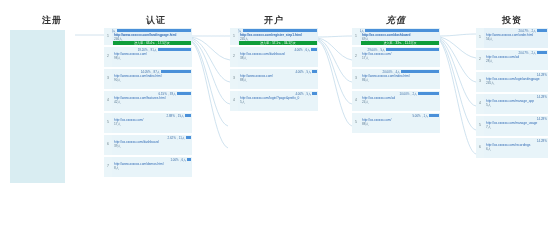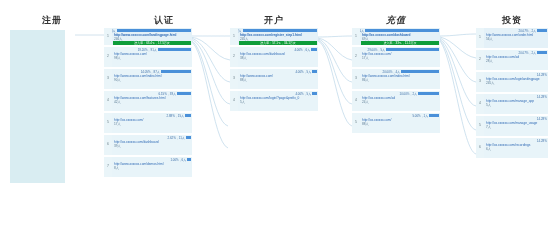--- a/index.html
+++ b/index.html
@@ -123,21 +123,21 @@
       <path d="M440,41 C454,60 462,150 476,154"></path>
     </g>
   </svg>
 
   <div class="column" style="left:0px;width:104px;">
     <div class="col-header" style="left:0;width:104px;">注册</div>
     <div class="stage-block" style="left:10px;top:30px;width:55px;height:153px;"></div>
   </div>
 
   <div class="column" style="left:104px;width:88px;">
-    <div class="col-header" style="left:16px;width:88px;">认证</div>
+    <div class="col-header" style="left:8px;width:88px;">认证</div>
     <div id="auth-rows">
         <div class="row" style="left: 0px; top: 28px; width: 88px; height: 17px;">
           <div class="row-num">1</div>
           <div class="row-card first">
             <div class="metric-line">
               <span class="metric-text">31.27%，243人</span>
               <span class="metric-bar" style="width: 74px;"></span>
             </div>
             <div class="url-line bold">http://www.xxxxxx.com/landingpage.html</div>
             <div class="sub-line">246人</div>

